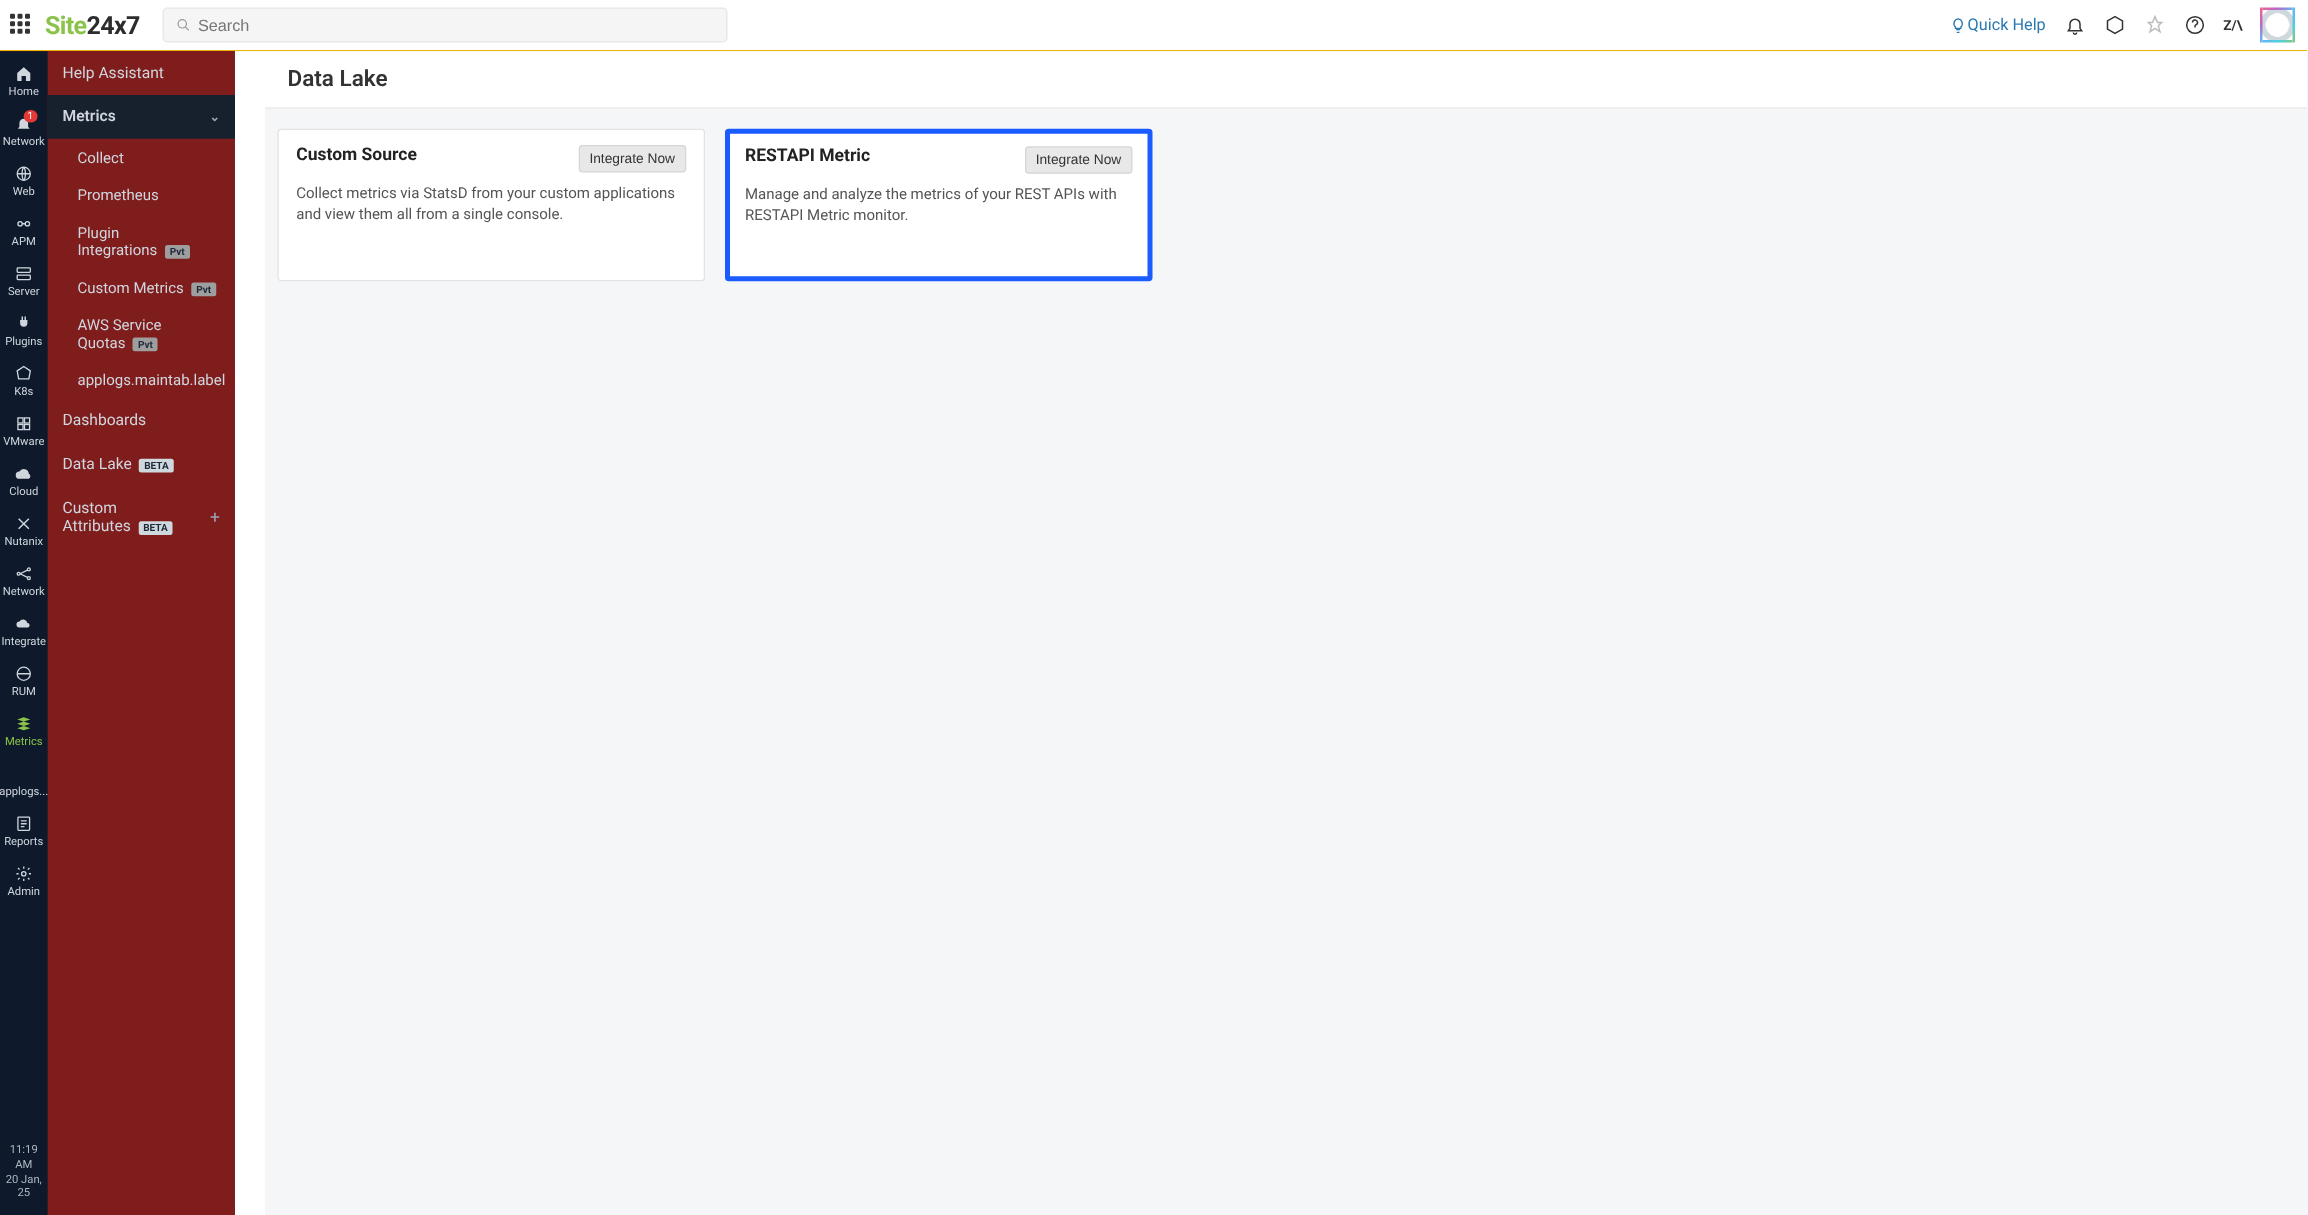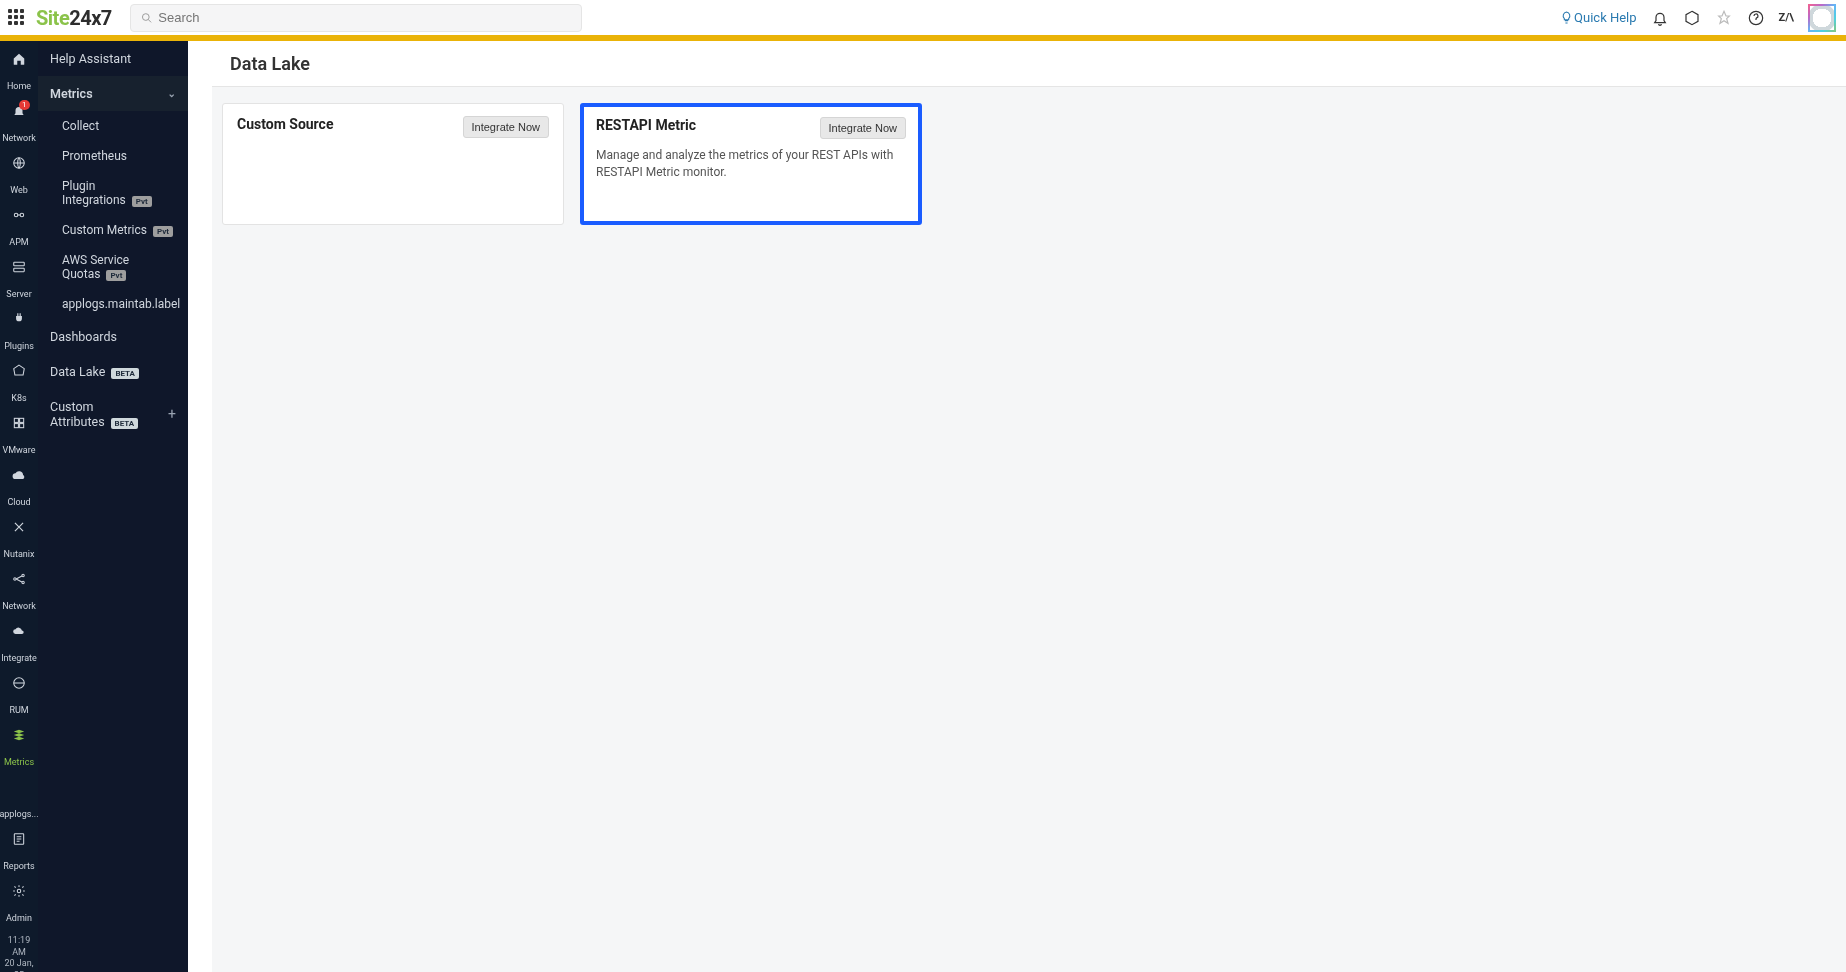--- a/index.html
+++ b/index.html
@@ -6,21 +6,21 @@
 body {
   font-family: -apple-system, BlinkMacSystemFont, "Segoe UI", Roboto, Helvetica, Arial, sans-serif;
   font-size: 13px;
   color: #333;
   background: #ffffff;
   overflow: hidden;
 }
 
 .topbar {
   height: 41px;
-  border-bottom: 6px solid #eab308;
+  border-bottom: 1px solid #eab308;
   display: flex;
   align-items: center;
   padding: 0 10px 0 8px;
   background: #fff;
   position: relative;
   z-index: 10;
 }
 .apps-grid {
   width: 18px; height: 18px;
   display: grid;
@@ -74,41 +74,41 @@
   align-items: center;
   padding-top: 4px;
   color: #d0d6de;
   z-index: 5;
 }
 .rail-item {
   width: 100%;
   display: flex;
   flex-direction: column;
   align-items: center;
-  gap: 14px;
+  gap: 2px;
   padding: 6px 0;
   font-size: 9px;
   cursor: pointer;
   position: relative;
 }
 .rail-item .ri-icon { width:16px; height:16px; display:flex; align-items:center; justify-content:center; }
 .rail-item.active { color:#8bc34a; }
 .rail-badge {
   position:absolute; top:3px; left:19px;
   background:#e53935; color:#fff; font-size:8px;
   border-radius:7px; padding:0 3px; line-height:10px;
 }
 .rail-spacer { flex:1; }
 .rail-time { font-size:9px; text-align:center; padding: 6px 0 10px; color:#aeb6c0; line-height:1.3; }
 
 .sidepanel {
   position: fixed;
   left: 38px; top: 41px; bottom: 0;
   width: 150px;
-  background: #0f172a;
+  background: #7f1d1d;
   color: #d0d6de;
   overflow-y: auto;
   z-index: 4;
   font-size: 12.5px;
 }
 .sp-item {
   padding: 10px 12px;
   cursor: pointer;
   display:flex; align-items:center; justify-content:space-between;
 }
@@ -420,20 +420,21 @@
 </div>
 
 <div class="main">
   <div class="page-title-bar">Data Lake</div>
   <div class="cards">
     <div class="card">
       <div class="card-head">
         <div class="card-title">Custom Source</div>
         <button class="integrate-btn">Integrate Now</button>
       </div>
+      <div class="card-desc">Collect metrics via StatsD from your custom applications and view them all from a single console.</div>
     </div>
     <div class="card highlight">
       <div class="card-head">
         <div class="card-title">RESTAPI Metric</div>
         <button class="integrate-btn">Integrate Now</button>
       </div>
       <div class="card-desc">Manage and analyze the metrics of your REST APIs with RESTAPI Metric monitor.</div>
     </div>
   </div>
 </div>

